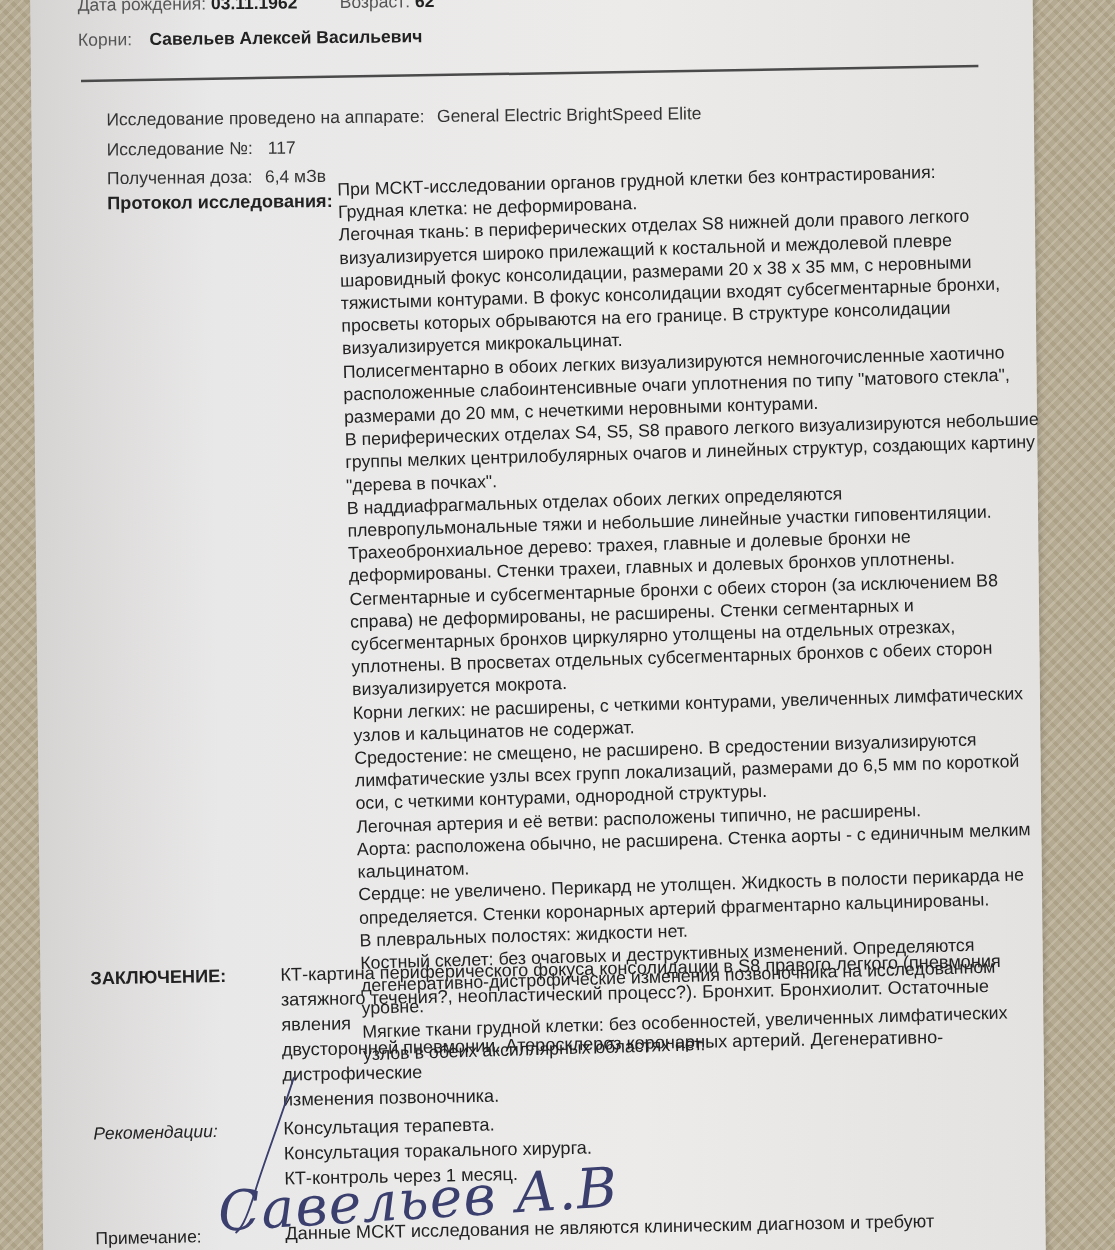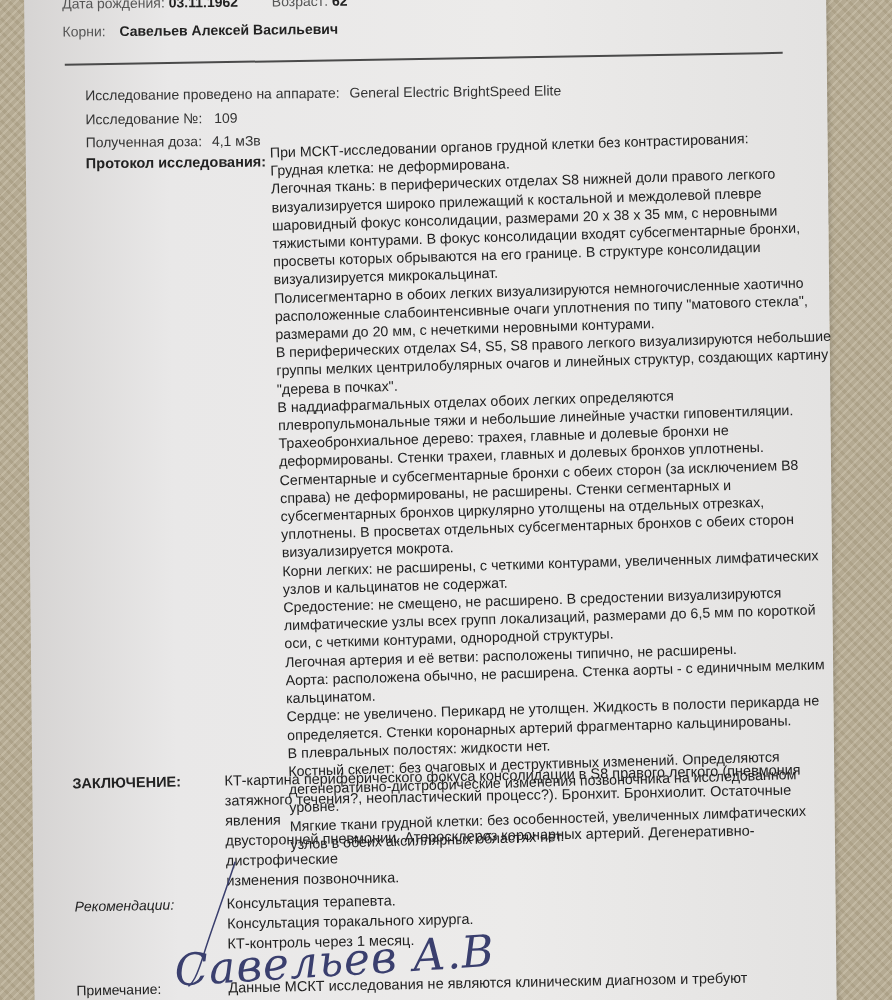--- a/index.html
+++ b/index.html
@@ -52,25 +52,25 @@
   </div>
 
   <div class="rule"></div>
 
   <div class="txt meta" style="left:60px; top:98px;">
     <span>Исследование проведено на аппарате:</span>
     <span style="margin-left:6px">General Electric BrightSpeed Elite</span>
   </div>
   <div class="txt meta" style="left:60px; top:122px;">
     <span>Исследование №:</span>
-    <span style="margin-left:8px">109</span>
+    <span style="margin-left:8px">117</span>
   </div>
   <div class="txt meta" style="left:60px; top:145px;">
     <span>Полученная доза:</span>
-    <span style="margin-left:6px">4,1 мЗв</span>
+    <span style="margin-left:6px">6,4 мЗв</span>
   </div>
 
   <div class="txt" style="left:60px; top:166px; font-size:14.5px; font-weight:bold; color:#222;">Протокол исследования:</div>
 
   <div class="protocol-body">
     <div>При МСКТ-исследовании органов грудной клетки без контрастирования:</div>
     <div>Грудная клетка: не деформирована.</div>
     <div>Легочная ткань: в периферических отделах S8 нижней доли правого легкого</div>
     <div>визуализируется широко прилежащий к костальной и междолевой плевре</div>
     <div>шаровидный фокус консолидации, размерами 20 х 38 х 35 мм, с неровными</div>

